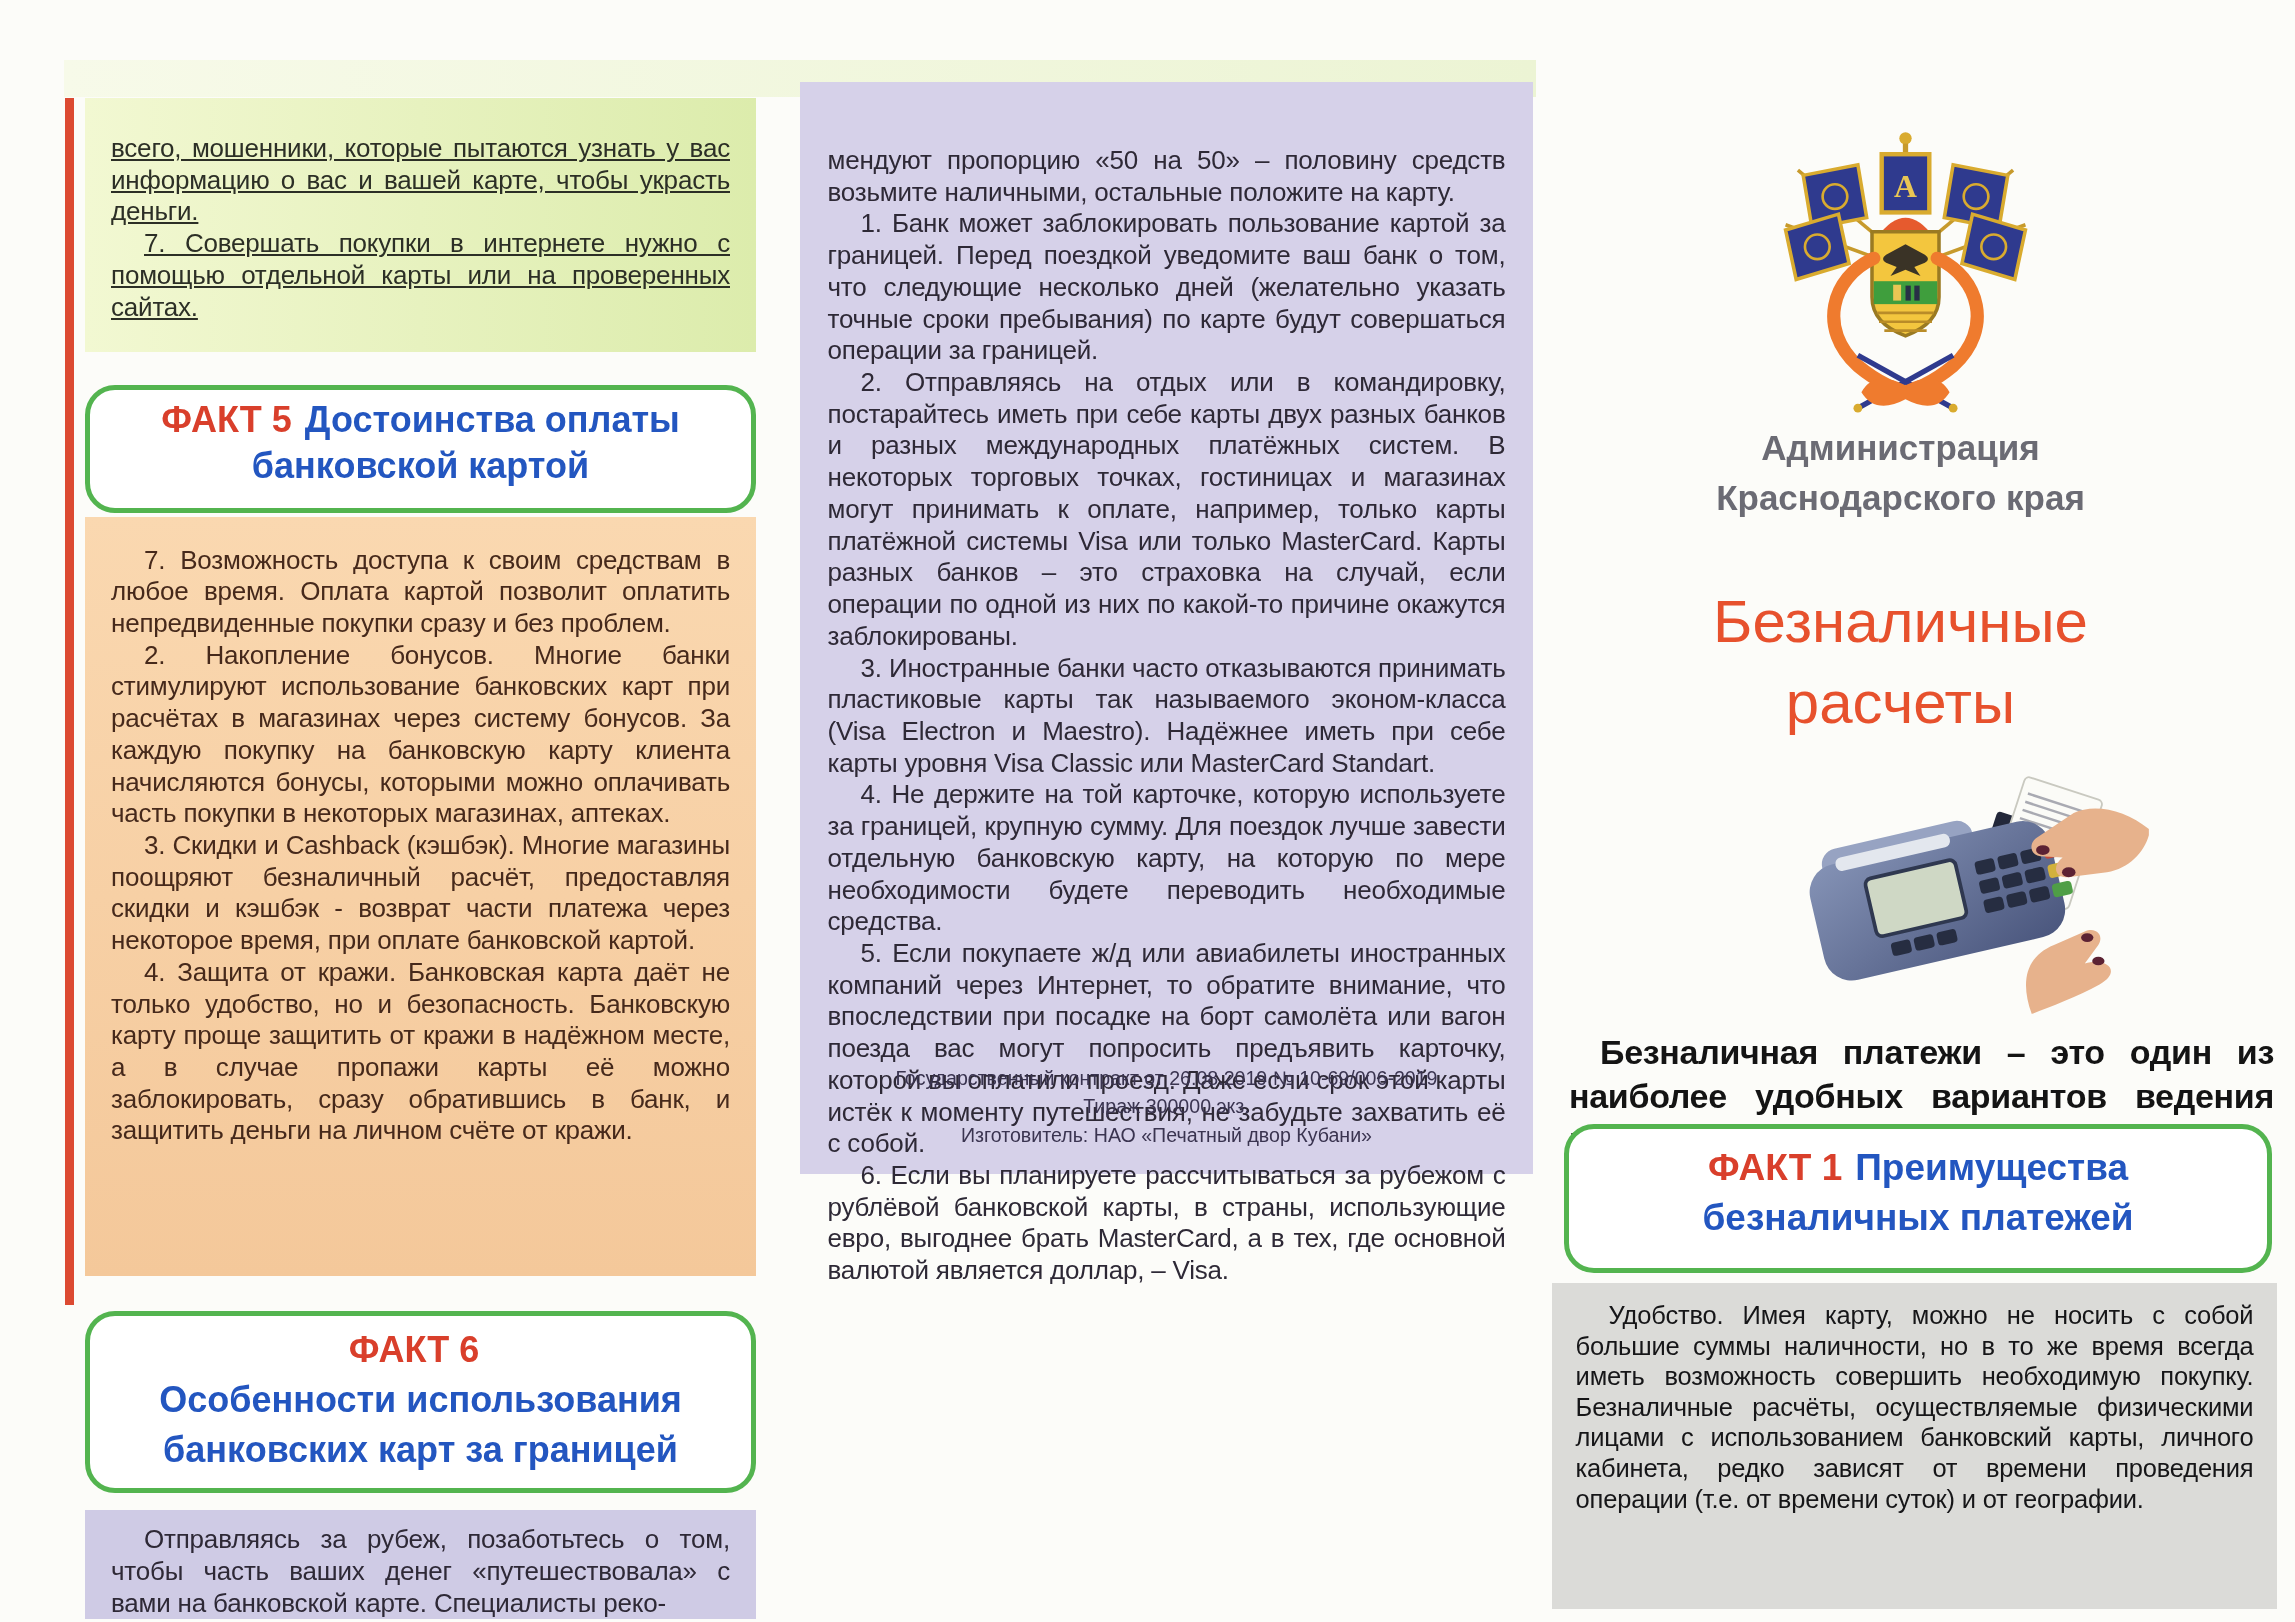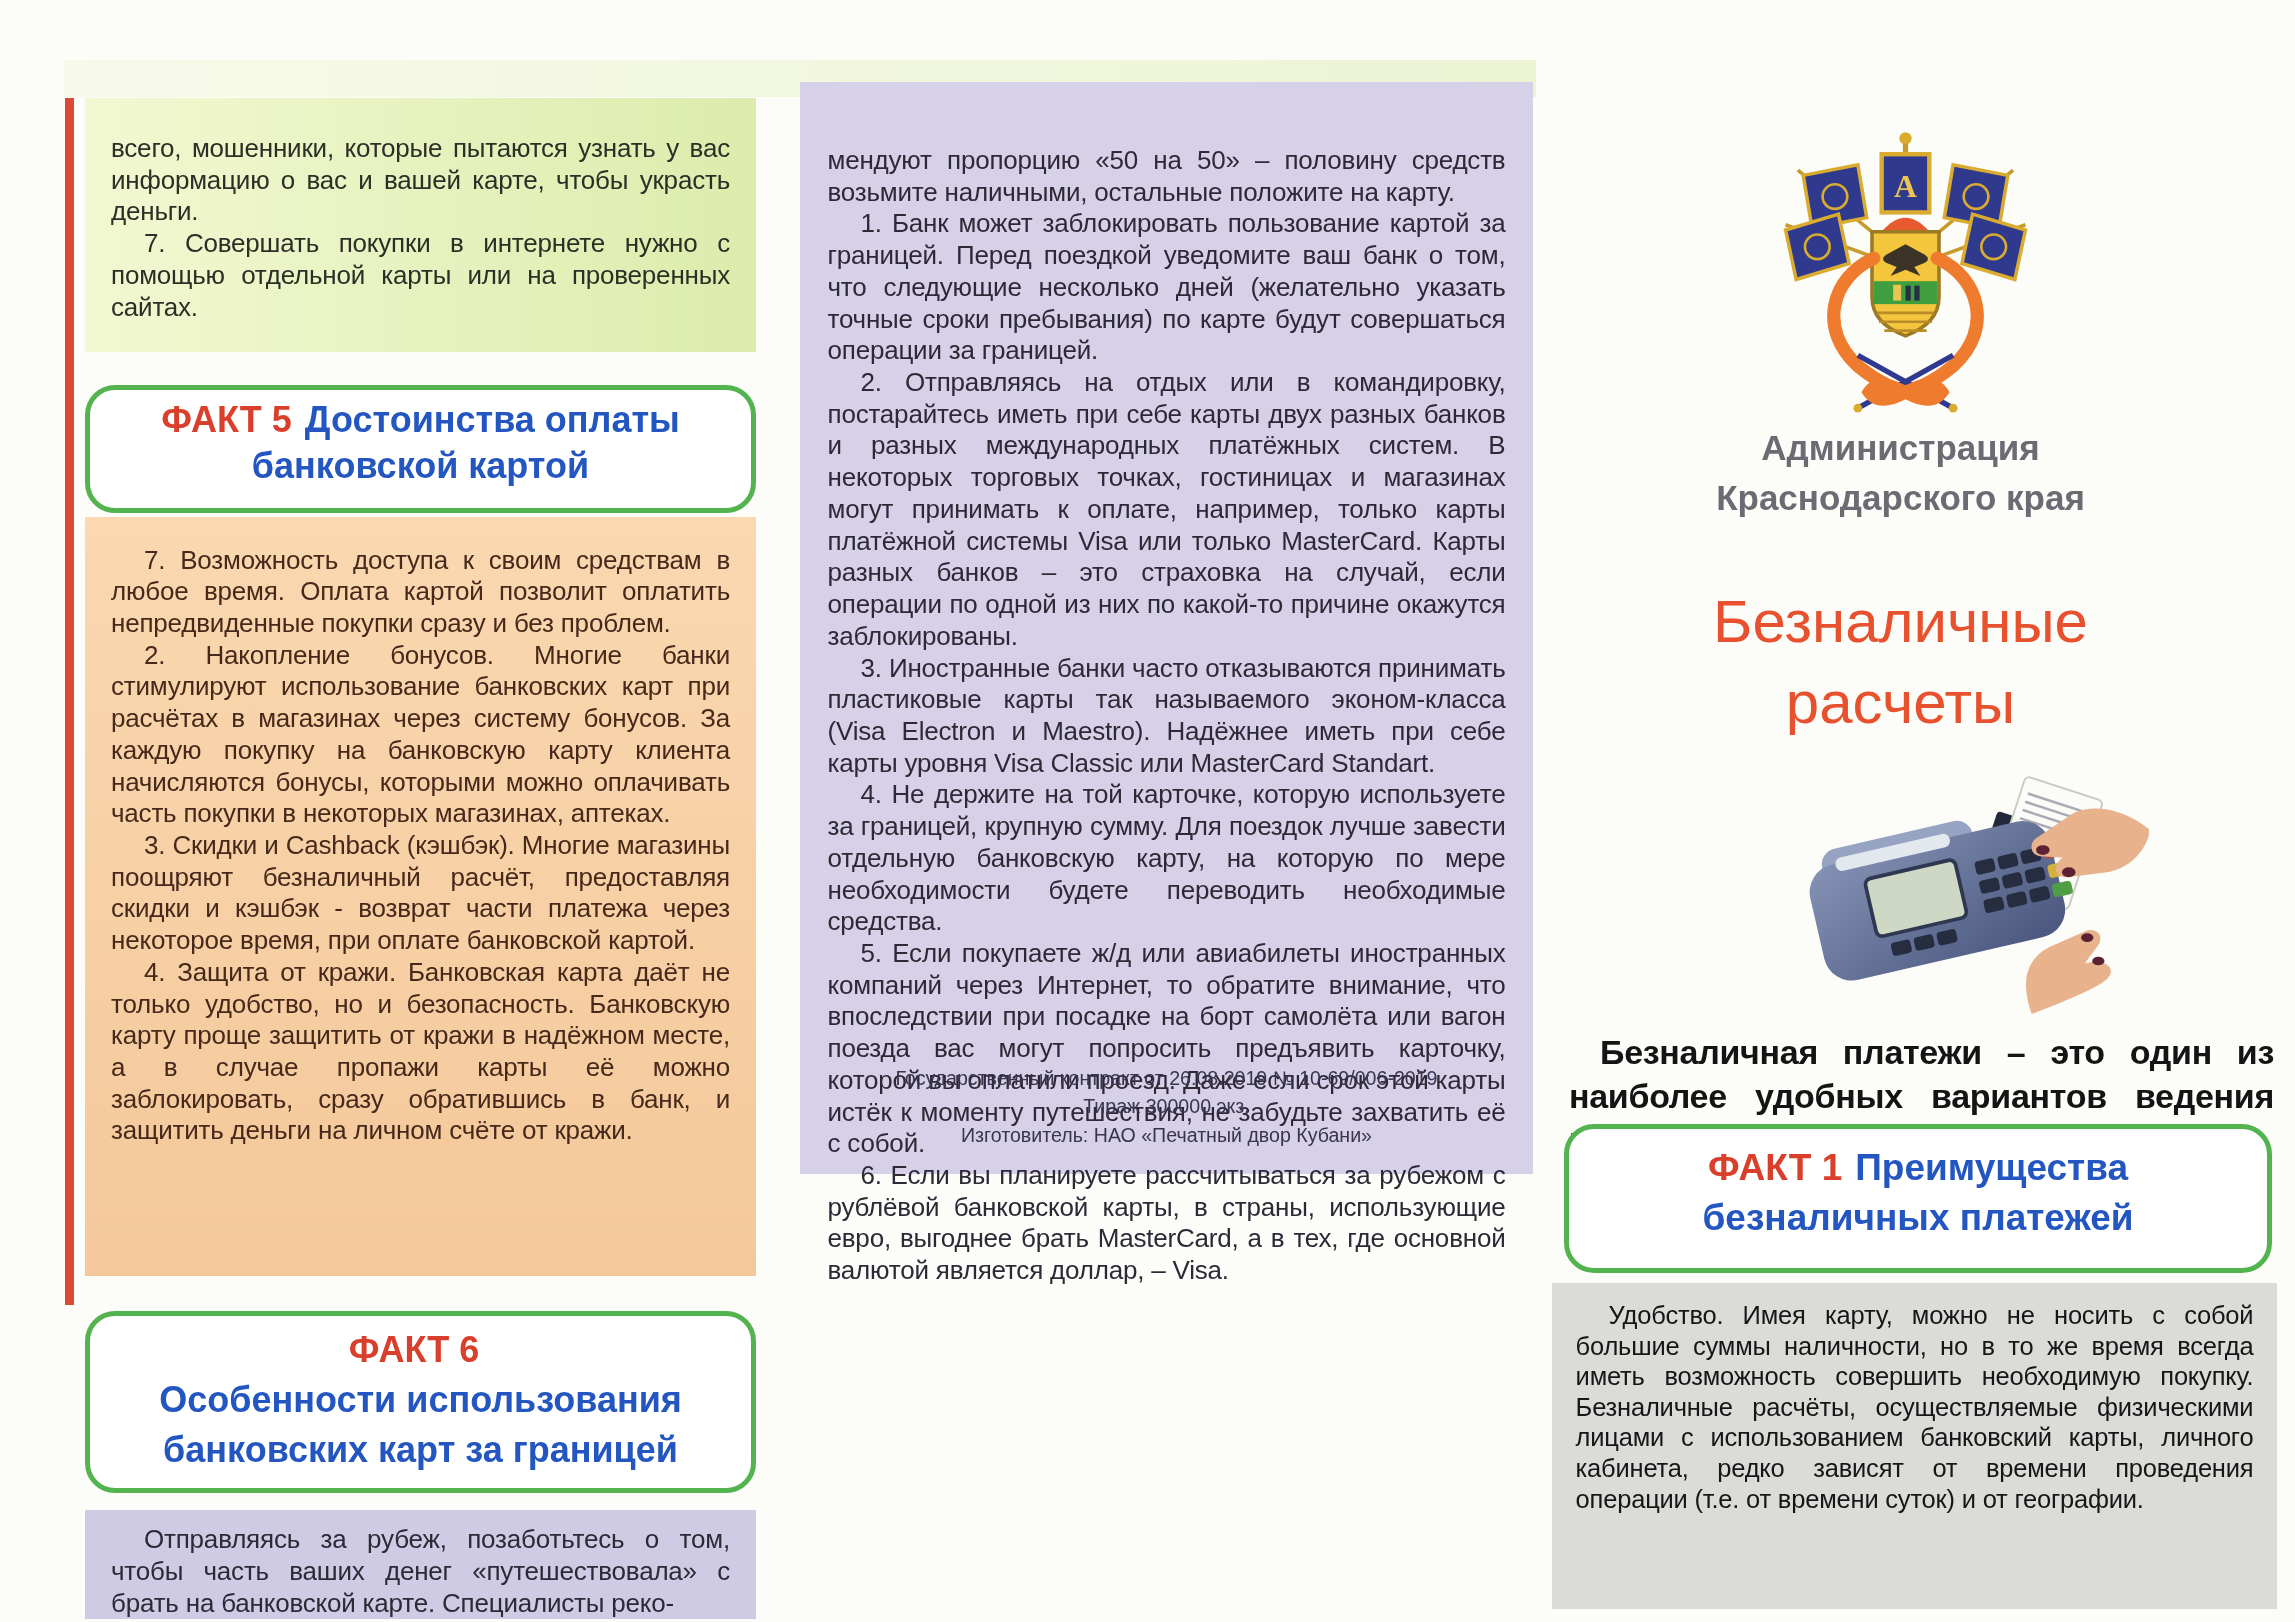--- a/index.html
+++ b/index.html
@@ -12,21 +12,21 @@
     background:linear-gradient(90deg,#f7fae9,#ecf4d4);}
   .red-line{position:absolute;left:65px;top:98px;width:8.5px;height:1207px;background:#dc4a32;}
   .block{position:absolute;}
   .para{margin:0;font-size:26px;line-height:1.22;text-align:justify;
     letter-spacing:-0.2px;color:#2e2936;}
   .indent{text-indent:33px;}
 
   
   .green-block{left:85px;top:98px;width:671px;height:254px;
     background:linear-gradient(90deg,#f2f8d2,#dcecac);padding:35px 26px 0;}
-  .green-block .para{color:#2c2f26;}
+  .green-block .para{color:#2c2f26;text-decoration:underline;}
   .fact-box{position:absolute;background:#ffffff;border:5.9px solid #53b44f;
     border-radius:30px;text-align:center;font-weight:bold;color:#2356c0;}
   .fact5-box{left:85px;top:385px;width:671px;height:128px;
     font-size:36px;line-height:1.3;padding-top:6.5px;}
   .orange-block{left:85px;top:517px;width:671px;height:759px;
     background:linear-gradient(180deg,#fad8b0,#f4c89a);padding:27.5px 26px 0;}
   .orange-block .para{color:#46291b;}
   .fact6-box{left:85px;top:1311px;width:671px;height:182px;
     font-size:36px;line-height:1.38;padding-top:9.2px;}
   .lav-block{left:85px;top:1510px;width:671px;height:109px;
@@ -80,21 +80,21 @@
       <p class="para indent">4. Защита от кражи. Банковская карта даёт не только удобство, но и безопасность. Банковскую карту проще защитить от кражи в надёжном месте, а в случае пропажи карты её можно заблокировать, сразу обратившись в банк, и защитить деньги на личном счёте от кражи.</p>
     </div>
 
   <div class="fact-box fact6-box">
     <div class="fact-label">ФАКТ 6</div>
     <div class="fact-title">Особенности использования</div>
     <div class="fact-title">банковских карт за границей</div>
   </div>
 
   <div class="block lav-block">
-    <p class="para indent">Отправляясь за рубеж, позаботьтесь о том, чтобы часть ваших денег «путешествовала» с брать на банковской карте. Специалисты реко-</p>
+    <p class="para indent">Отправляясь за рубеж, позаботьтесь о том, чтобы часть ваших денег «путешествовала» с вами на банковской карте. Специалисты реко-</p>
   </div>
 
   <div class="block purple-block">
     <p class="para">мендуют пропорцию «50 на 50» – половину средств возьмите наличными, остальные положите на карту.</p>
     <div>
 
     <p class="para indent">1. Банк может заблокировать пользование картой за границей. Перед поездкой уведомите ваш банк о том, что следующие несколько дней (желательно указать точные сроки пребывания) по карте будут совершаться операции за границей.</p>
         <p class="para indent">2. Отправляясь на отдых или в командировку, постарайтесь иметь при себе карты двух разных банков и разных международных платёжных систем. В некоторых торговых точках, гостиницах и магазинах могут принимать к оплате, например, только карты платёжной системы Visa или только MasterCard. Карты разных банков – это страховка на случай, если операции по одной из них по какой-то причине окажутся заблокированы.</p>
         <p class="para indent">3. Иностранные банки часто отказываются принимать пластиковые карты так называемого эконом-класса (Visa Electron и Maestro). Надёжнее иметь при себе карты уровня Visa Classic или MasterCard Standart.</p>
         <p class="para indent">4. Не держите на той карточке, которую используете за границей, крупную сумму. Для поездок лучше завести отдельную банковскую карту, на которую по мере необходимости будете переводить необходимые средства.</p>

